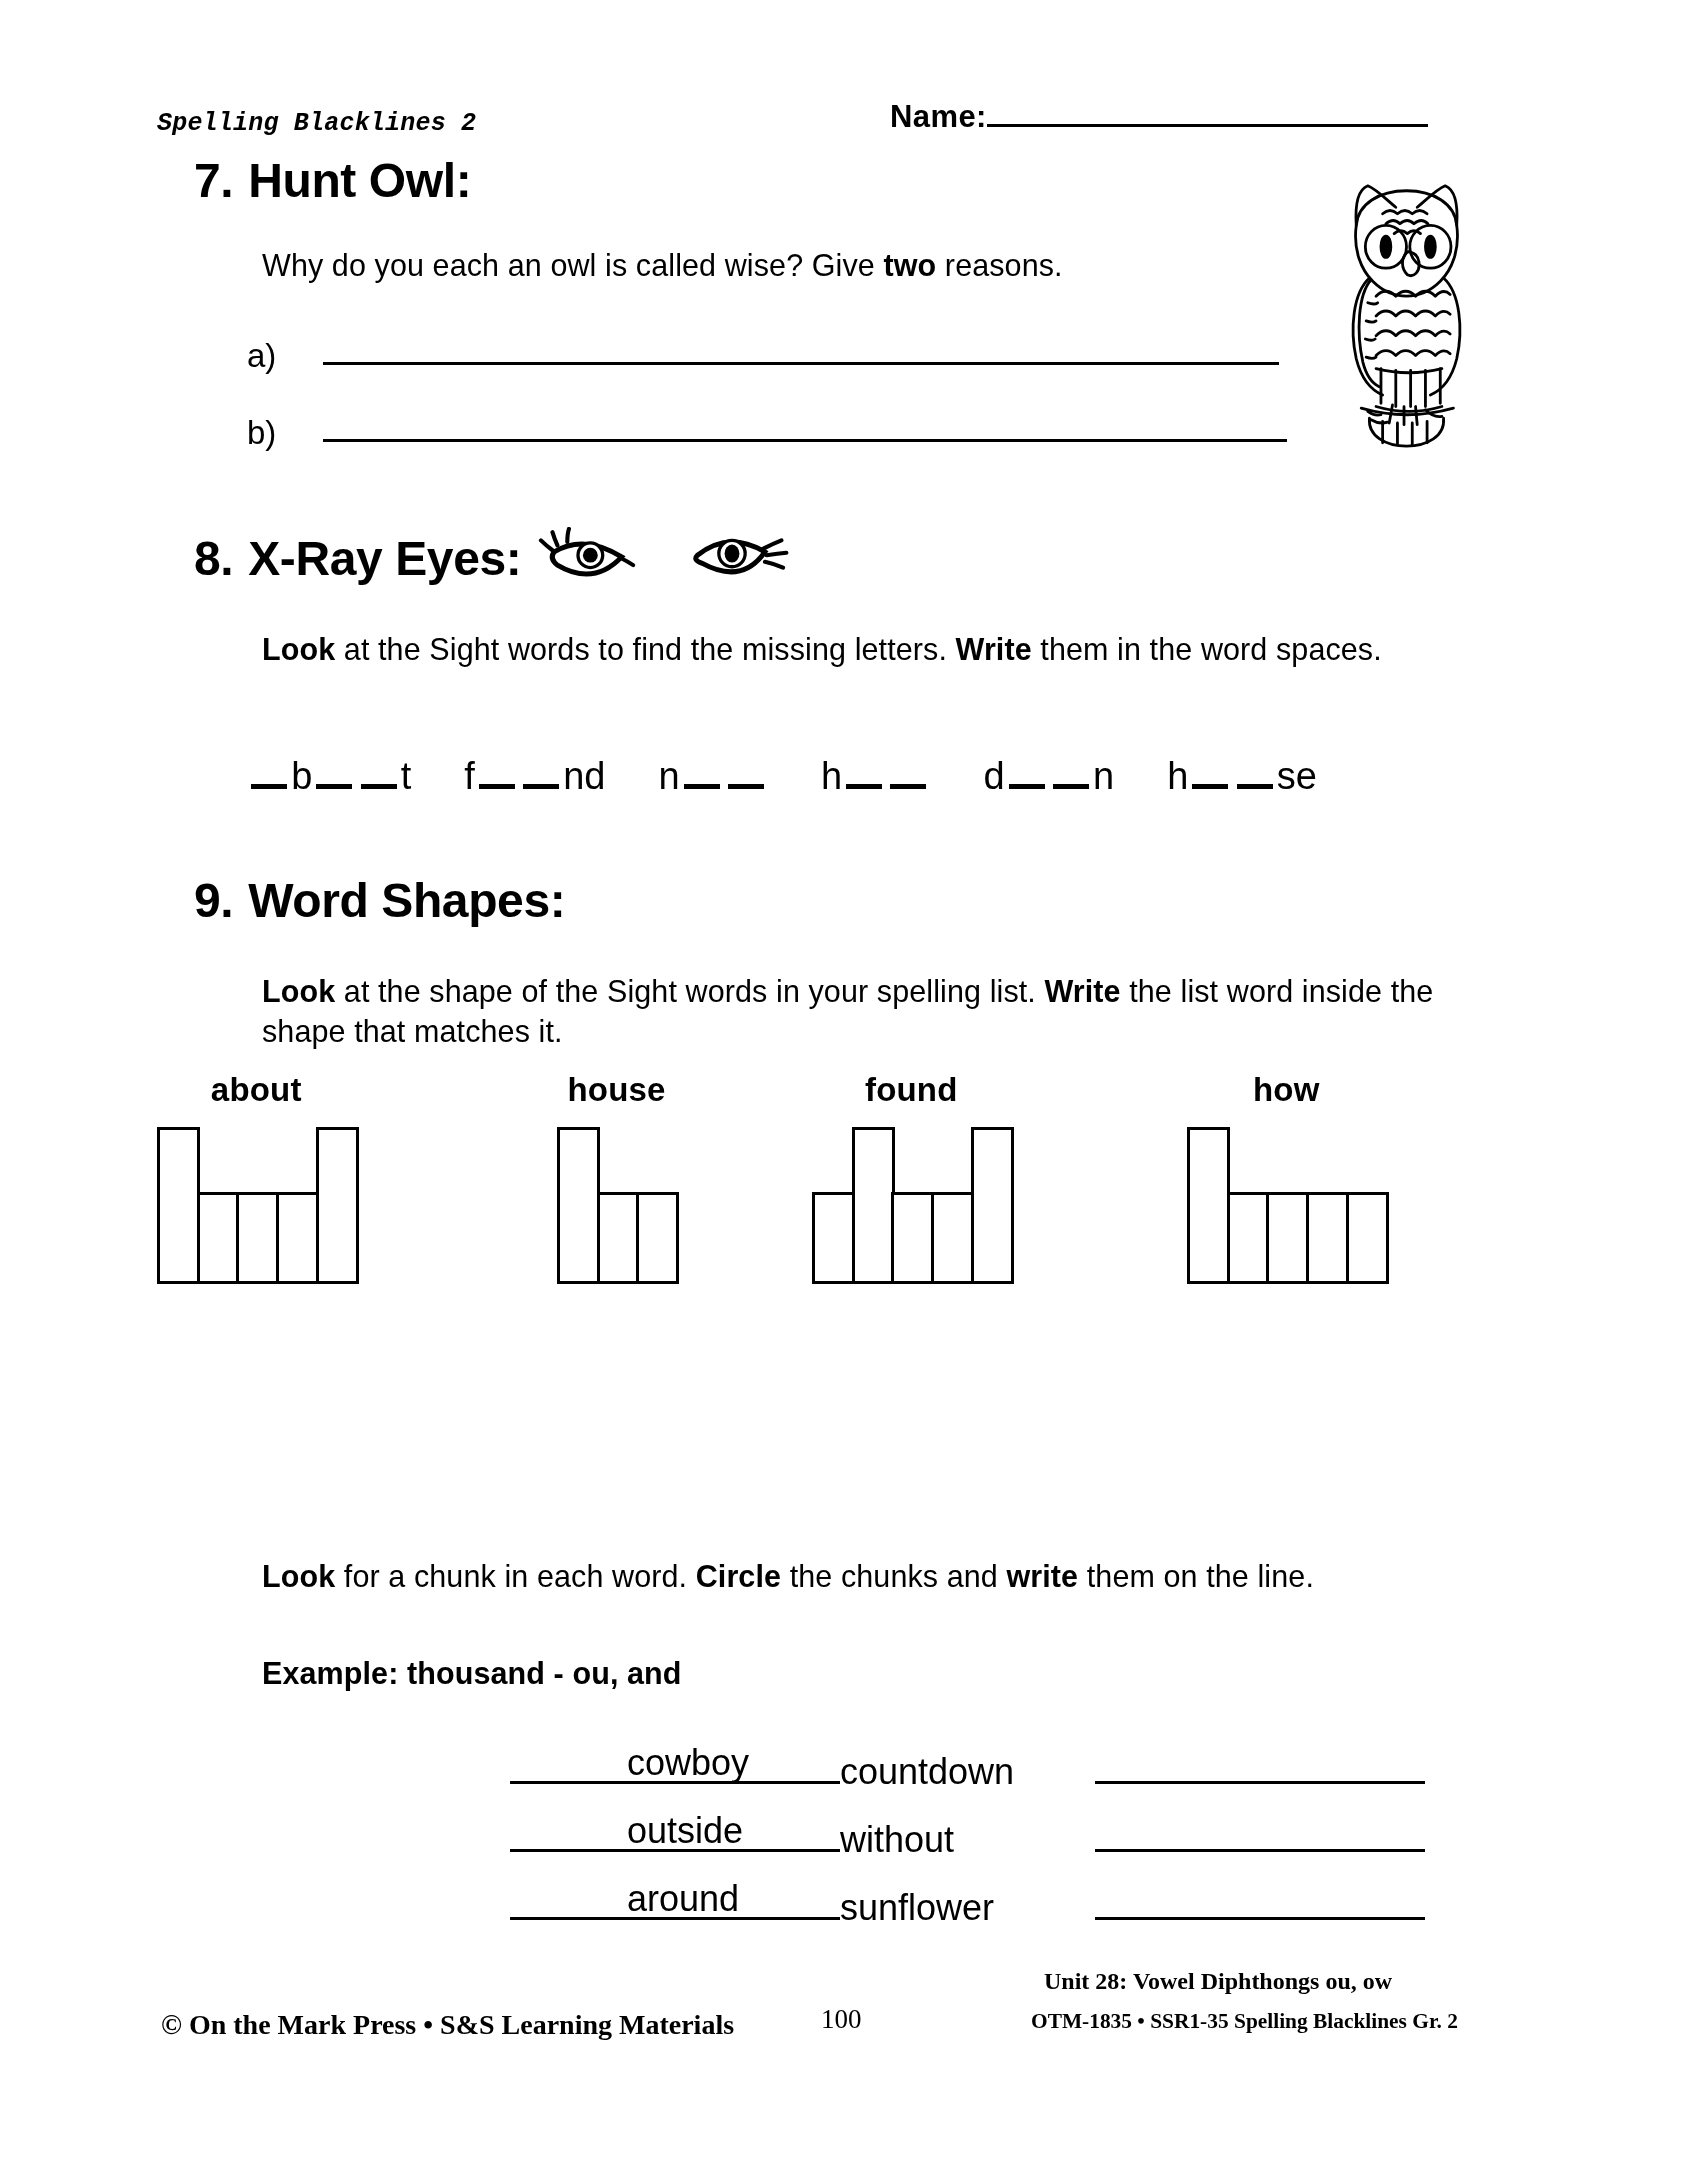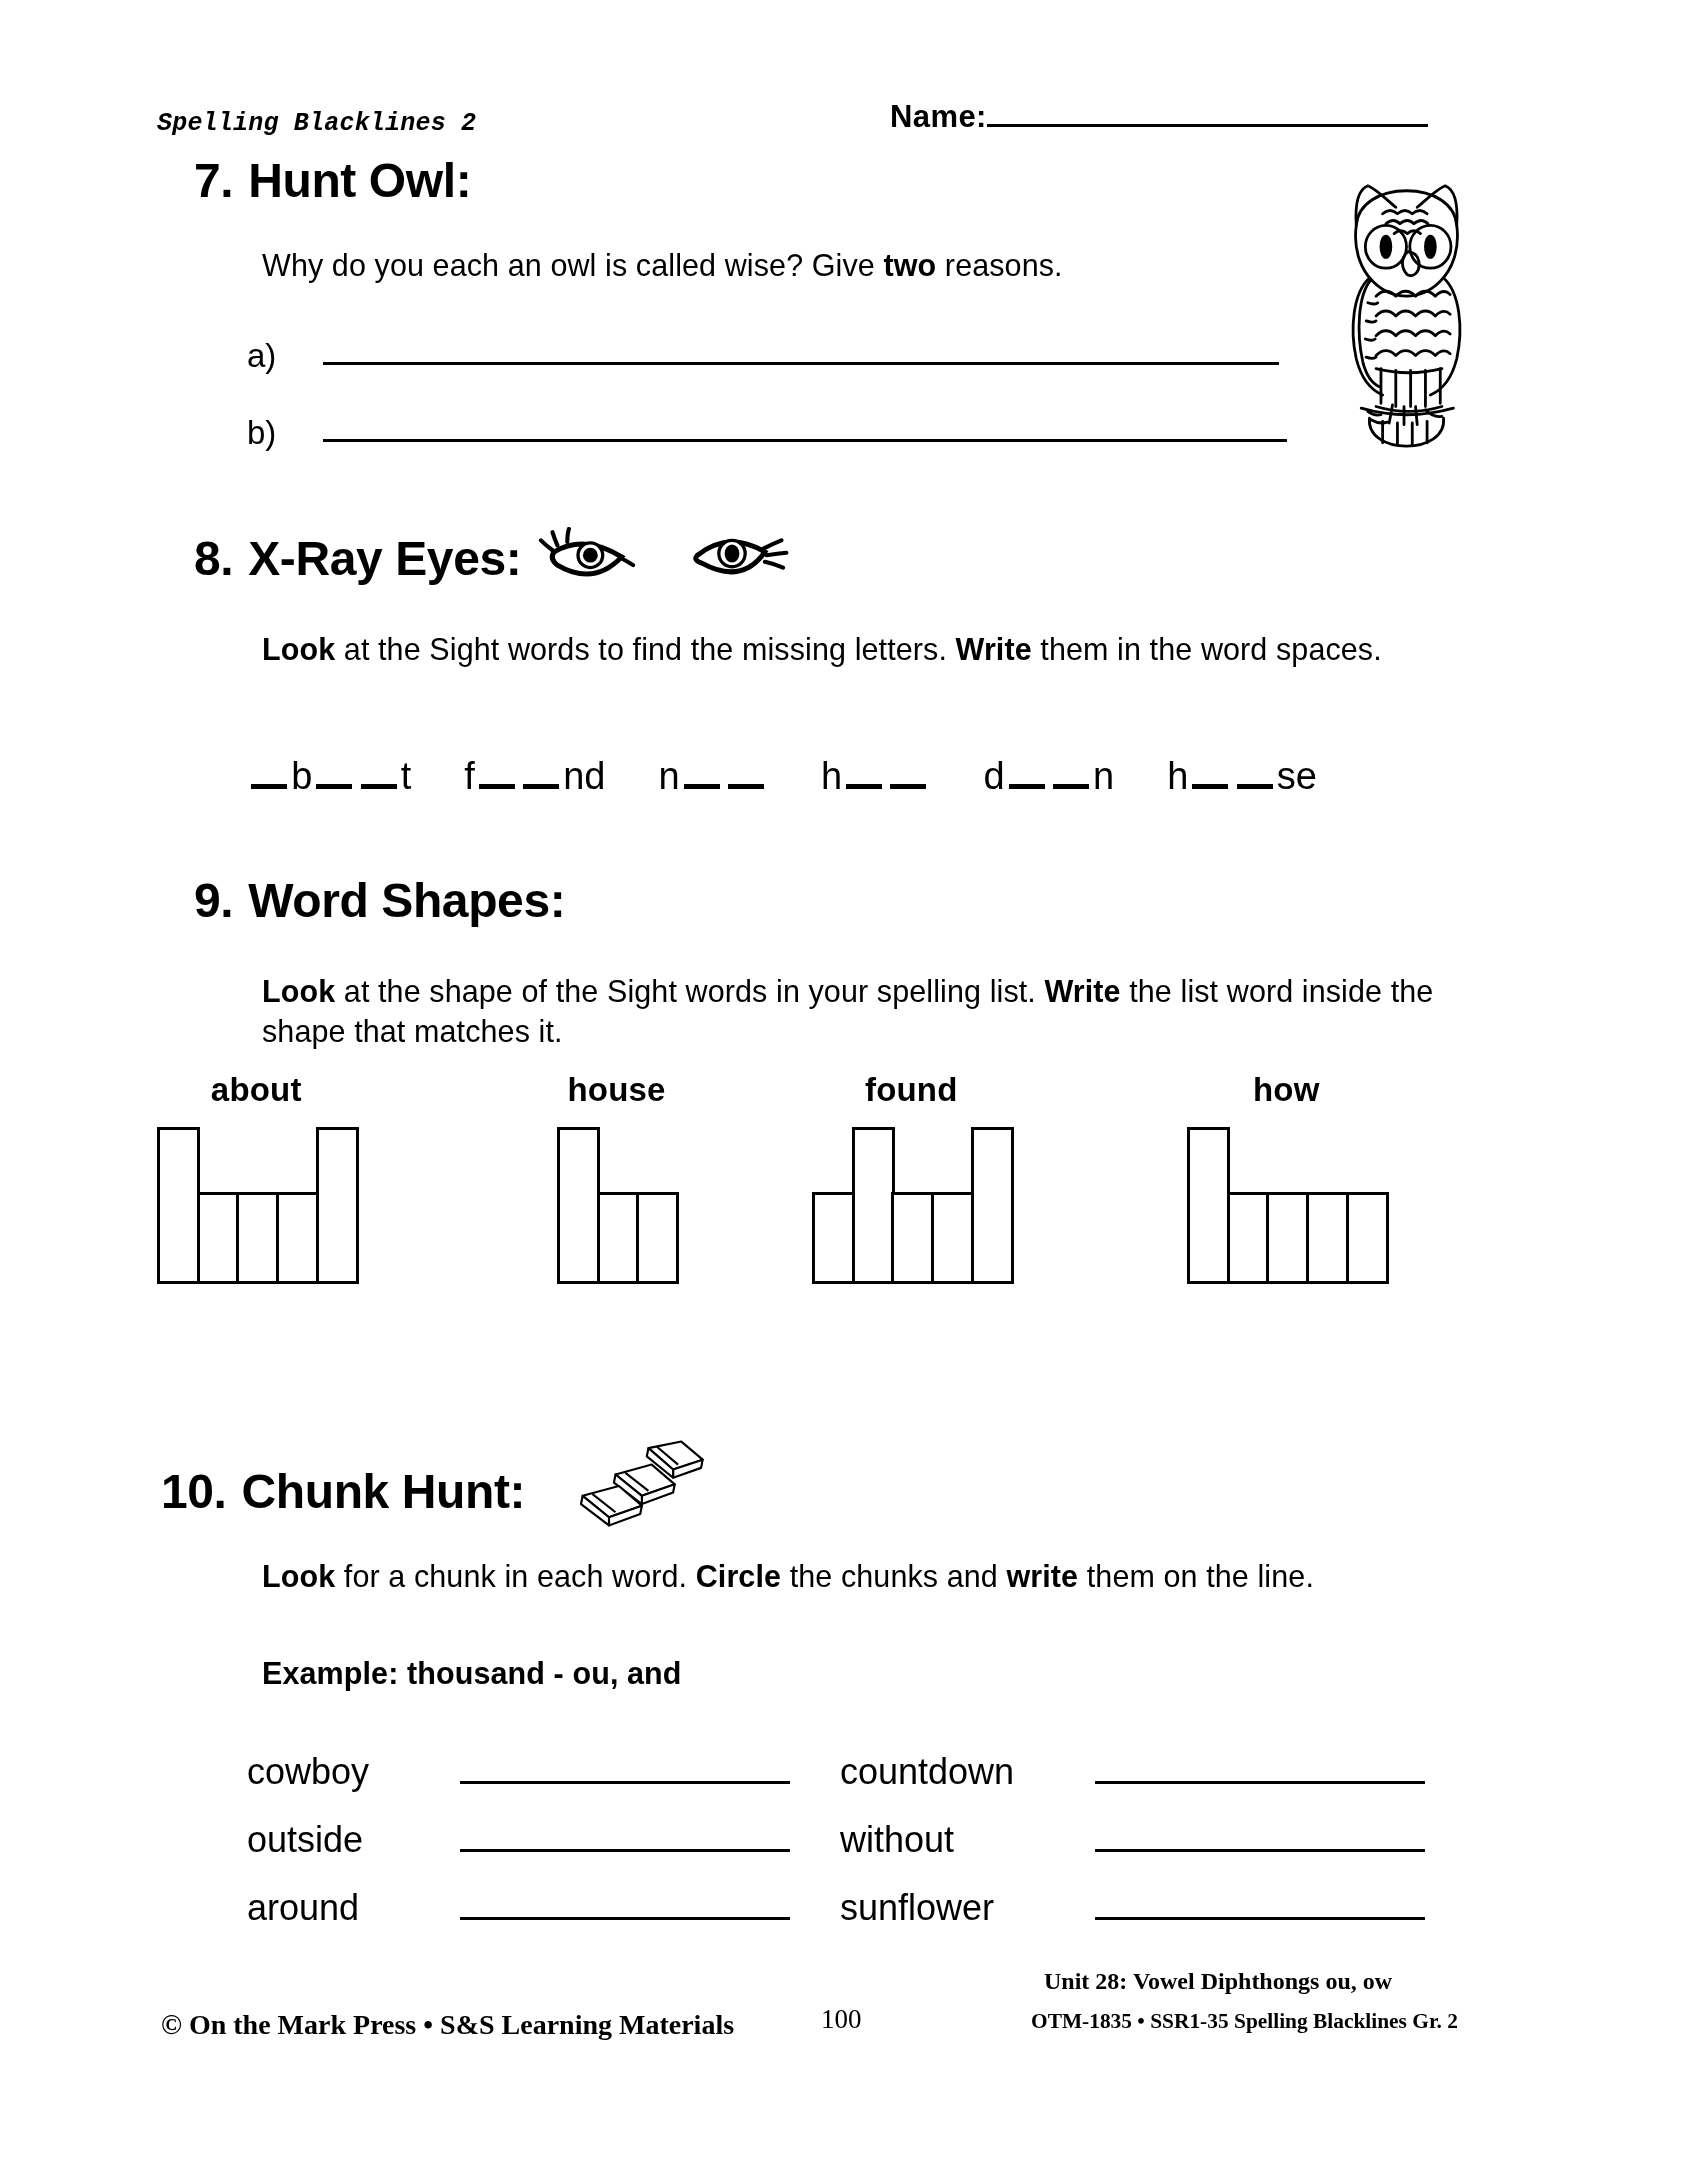--- a/index.html
+++ b/index.html
@@ -178,21 +178,21 @@
   }
   .chunk-row {
     display: flex;
     align-items: flex-end;
     height: 68px;
   }
   .chunk-col {
     display: flex;
     align-items: flex-end;
   }
-  .chunk-col.left  { width: 593px; }
+  .chunk-col.left  { width: 593px; flex-direction: column; }
   .chunk-word {
     font-size: 36px;
     line-height: 1;
     white-space: nowrap;
   }
   .chunk-rule {
     height: 0;
     border-bottom: 3.3px solid #000;
     margin-bottom: 5.8px;
   }
@@ -406,43 +406,20 @@
         <div class="cell tall"></div>
         <div class="cell short"></div>
         <div class="cell short"></div>
         <div class="cell short"></div>
         <div class="cell short"></div>
       </div>
     </div>
 
   </div>
 
-  <div class="sec-head" style="left:161px; top:1438px;">
-    <span class="sec-num">10.</span>
-    <span class="sec-title">Chunk Hunt:</span>
-    <svg class="chunk-art" viewBox="0 0 180 110">
-      <g fill="#fff" stroke="#000" stroke-width="2.6" stroke-linejoin="round">
-
-        <path d="M110 12 L150 4 L176 26 L140 38 Z"></path>
-        <path d="M140 38 L176 26 L174 36 L140 48 Z"></path>
-        <path d="M110 12 L140 38 L140 48 L108 22 Z"></path>
-        <path d="M120 10 L146 32" fill="none"></path>
-
-        <path d="M70 44 L114 32 L142 56 L102 70 Z"></path>
-        <path d="M102 70 L142 56 L140 66 L102 80 Z"></path>
-        <path d="M70 44 L102 70 L102 80 L68 54 Z"></path>
-        <path d="M82 42 L110 64" fill="none"></path>
-
-        <path d="M30 70 L74 58 L102 82 L62 96 Z"></path>
-        <path d="M62 96 L102 82 L100 92 L62 106 Z"></path>
-        <path d="M30 70 L62 96 L62 106 L28 80 Z"></path>
-        <path d="M42 68 L70 90" fill="none"></path>
-      </g>
-    </svg>
-  </div>
 
   <div class="body-text" style="left:262px; top:1557px; width:1195px;">
     <b>Look</b><span> for a chunk in each word.  </span><b>Circle</b><span> the chunks and </span><b>write</b><span> them on the line.</span>
   </div>
 
   <div class="body-text" style="left:262px; top:1654px; font-weight:bold;">Example:  thousand - ou, and</div>
 
   <div class="chunk-list">
 
     <div class="chunk-row">

